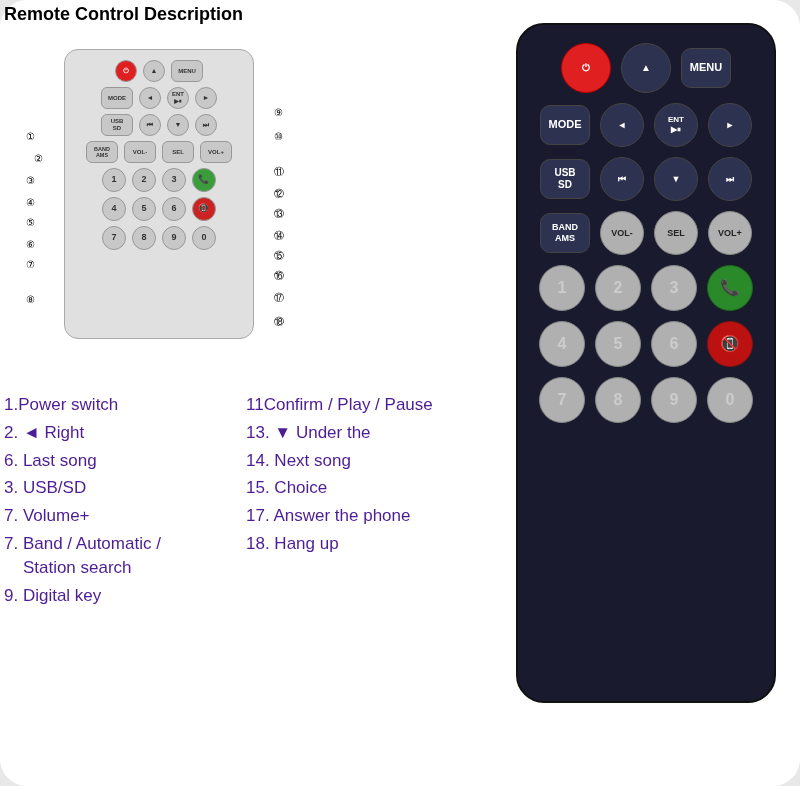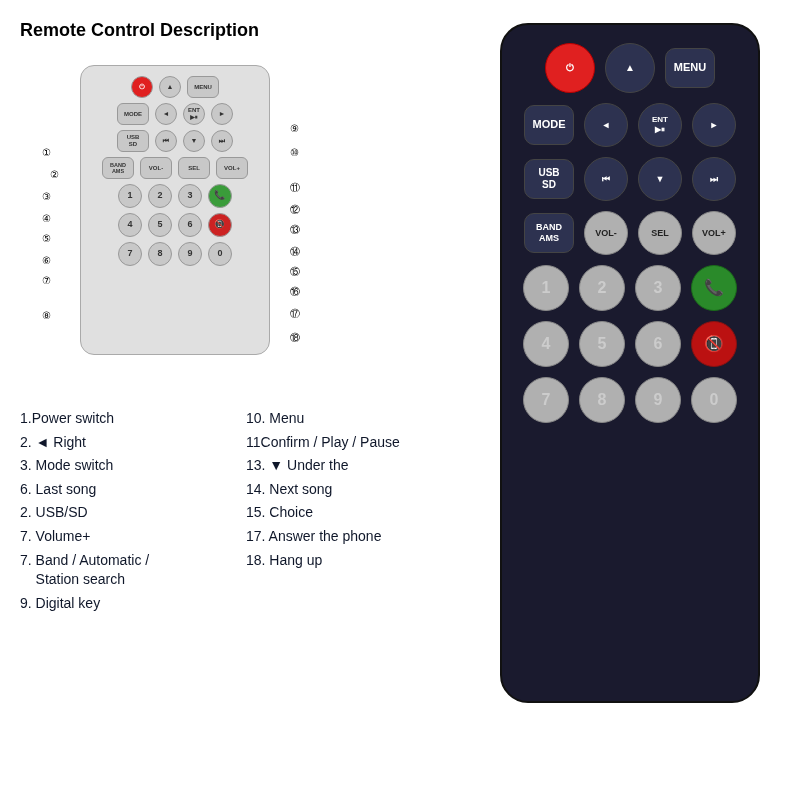--- a/index.html
+++ b/index.html
@@ -12,22 +12,23 @@
       display: flex;
       align-items: center;
       justify-content: center;
     }
     .page {
       background: white;
       width: 800px;
       height: 786px;
       display: flex;
       flex-direction: row;
-      padding: 20px;
+      padding: 4px;
       gap: 8px;
+      border-radius: 27px;
     }
     .left-section {
       flex: 1;
       display: flex;
       flex-direction: column;
     }
     .title {
       font-size: 18px;
       font-weight: bold;
       margin-bottom: 14px;
@@ -90,22 +91,22 @@
       flex-direction: row;
       gap: 0;
       margin-top: 6px;
       flex: 1;
     }
     .desc-col {
       flex: 1;
       display: flex;
       flex-direction: column;
       gap: 4px;
-      font-size: 14px;
-      color: #0f172a;
+      font-size: 17px;
+      color: #4c1d95;
       padding-right: 8px;
     }
     .desc-item {
       line-height: 1.4;
     }
 
     
     .right-section {
       width: 300px;
       display: flex;
@@ -237,29 +238,27 @@
       <div style="position:absolute;left:270px;top:210px;font-size:10px;">⑮</div>
       <div style="position:absolute;left:270px;top:230px;font-size:10px;">⑯</div>
       <div style="position:absolute;left:270px;top:252px;font-size:10px;">⑰</div>
       <div style="position:absolute;left:270px;top:276px;font-size:10px;">⑱</div>
     </div>
 
     <div class="desc-section">
       <div class="desc-col">
         <div class="desc-item"><span>1.Power switch</span></div>
         <div class="desc-item"><span>2. ◄ Right</span></div>
-        <div class="desc-item"><span>3. Mode switch</span></div>
         <div class="desc-item"><span>6. Last song</span></div>
-        <div class="desc-item"><span>2. USB/SD</span></div>
+        <div class="desc-item"><span>3. USB/SD</span></div>
         <div class="desc-item"><span>7. Volume+</span></div>
         <div class="desc-item"><span>7. Band / Automatic /<br>&nbsp;&nbsp;&nbsp;&nbsp;Station search</span></div>
         <div class="desc-item"><span>9. Digital key</span></div>
       </div>
       <div class="desc-col">
-        <div class="desc-item"><span>10. Menu</span></div>
         <div class="desc-item"><span>11Confirm / Play / Pause</span></div>
         <div class="desc-item"><span>13. ▼ Under the</span></div>
         <div class="desc-item"><span>14. Next song</span></div>
         <div class="desc-item"><span>15. Choice</span></div>
         <div class="desc-item"><span>17. Answer the phone</span></div>
         <div class="desc-item"><span>18. Hang up</span></div>
       </div>
     </div>
   </div>
 

